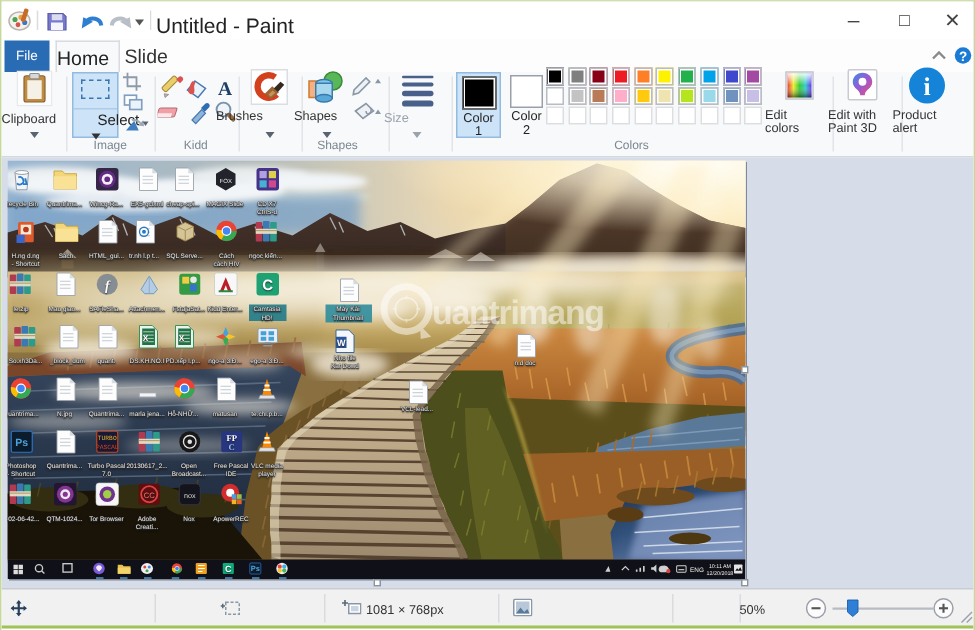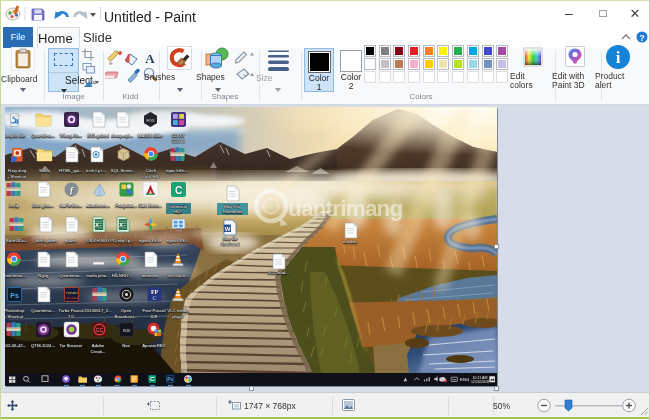--- a/index.html
+++ b/index.html
@@ -860,21 +860,21 @@
   <svg class="abs" style="left:146px;top:7px" width="13" height="11" viewBox="0 0 13 11">
     <rect x="3.5" y="1.5" width="9" height="8" fill="none" stroke="#8a97a5" stroke-width="1" stroke-dasharray="2 1.2"></rect>
     <path d="M0 4 l3 0 M1.5 2.5 l0 3" stroke="#5a6a7a" stroke-width="1"></path>
   </svg>
   <div class="ssep" style="left:215px"></div>
   <svg class="abs" style="left:227px;top:6px" width="13" height="12" viewBox="0 0 13 12">
     <path d="M2 1 l0 4 M0 3 l4 0" stroke="#5a6a7a" stroke-width="1.1"></path>
     <rect x="4.5" y="3.5" width="8" height="6.5" fill="#fff" stroke="#8a97a5"></rect>
     <rect x="6" y="5" width="5" height="3.5" fill="#c8d4e0"></rect>
   </svg>
-  <div class="abs" style="left:243px;top:8px;font-size:8.5px;color:#333">1747 × 768px</div>
+  <div class="abs" style="left:243px;top:8px;font-size:8.5px;color:#333">1081 × 768px</div>
   <div class="ssep" style="left:331px"></div>
   <svg class="abs" style="left:341px;top:6px" width="13" height="12" viewBox="0 0 13 12">
     <rect x="0.5" y="0.5" width="12" height="11" rx="1" fill="#fff" stroke="#8a97a5"></rect>
     <rect x="2" y="2" width="9" height="8" fill="#b8c8d8"></rect>
     <path d="M2 10 l3 -4 l2.5 3 l2 -2 l1.5 3 z" fill="#5a7a9a"></path>
   </svg>
   <div class="ssep" style="left:447px"></div>
   <div class="ssep" style="left:492px"></div>
   <div class="abs" style="left:492px;top:8px;font-size:8.5px;color:#333">50%</div>
   <svg class="abs" style="left:536px;top:5px" width="100" height="15" viewBox="0 0 100 15">

